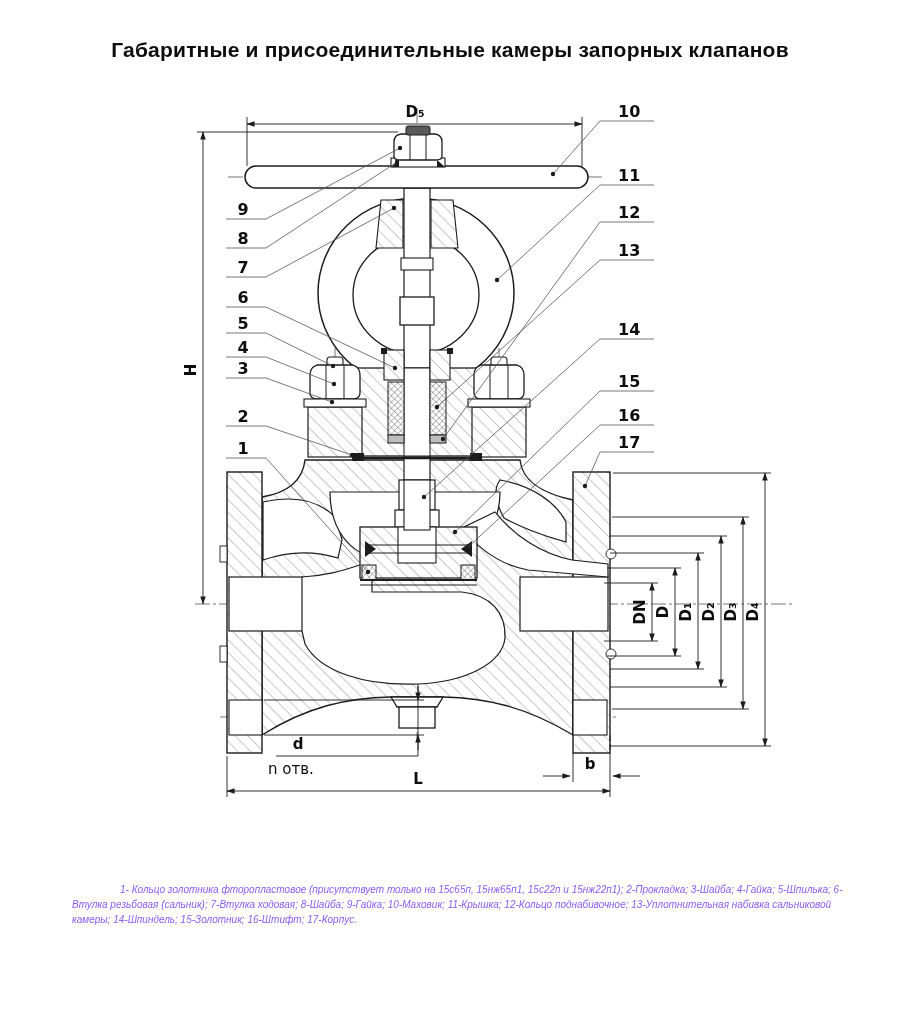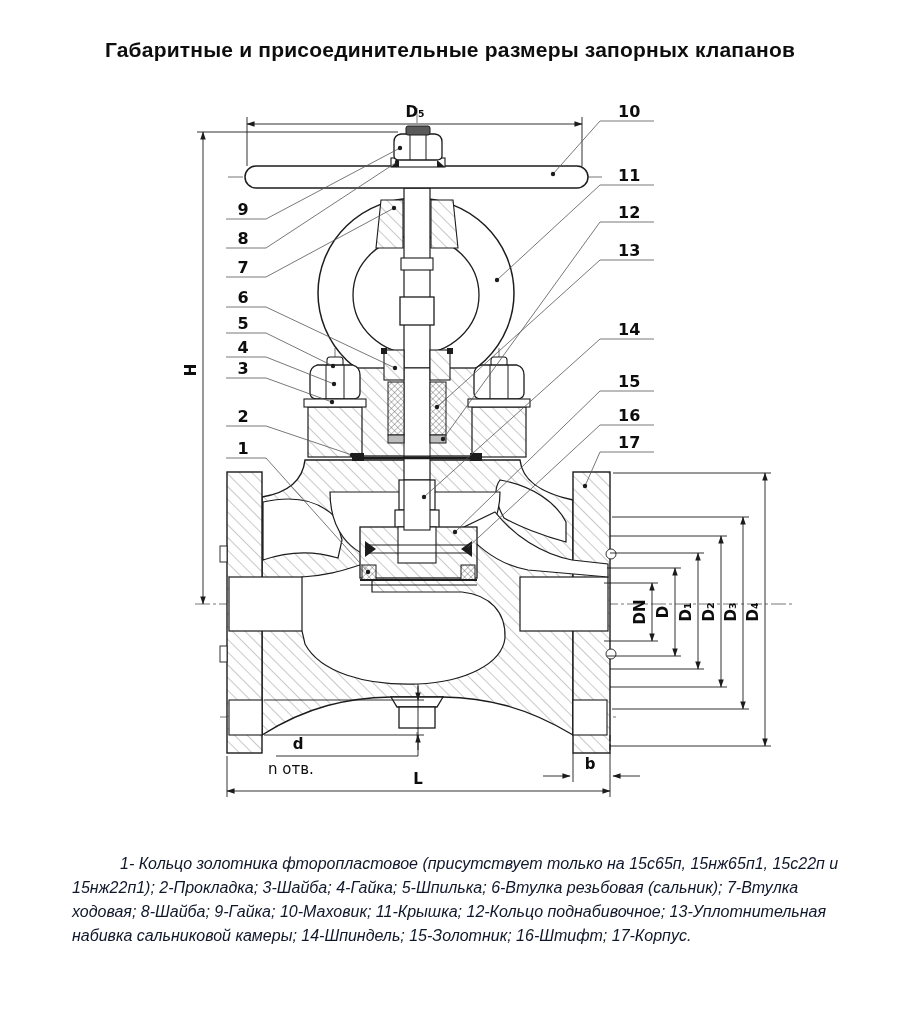--- a/index.html
+++ b/index.html
@@ -1,33 +1,33 @@
 <!DOCTYPE html>
 <html><head>
 <meta charset="utf-8">
 <style>
   html,body{margin:0;padding:0;background:#fff;}
   .page{position:relative;width:900px;height:1009px;background:#fff;overflow:hidden;
         font-family:"Liberation Sans",sans-serif;color:#111;}
   .title{position:absolute;top:38px;left:40px;width:820px;text-align:center;
          font-size:21px;font-weight:bold;letter-spacing:.2px;color:#0d0d0d;}
-  .caption{position:absolute;top:836px;left:72px;width:792px;
-           font-size:16px;font-style:italic;line-height:1.5;color:#0f172a;
+  .caption{position:absolute;top:872px;left:72px;width:792px;
+           font-size:10px;font-style:italic;line-height:1.5;color:#8b5cf6;
            text-indent:48px;}
   svg text{font-family:"DejaVu Sans","Liberation Sans",sans-serif;fill:#0d0d0d;}
   .callout-num{font-size:16px;font-weight:bold;}
   .dim-label{font-size:15px;}
   .dim-label-b{font-size:15px;font-weight:bold;}
 </style>
 </head>
 <body>
 
 <div class="page">
 
-  <div class="title">Габаритные и присоединительные размеры запорных клапанов</div>
+  <div class="title">Габаритные и присоединительные камеры запорных клапанов</div>
 
   <svg style="position:absolute;left:0;top:80px;" width="900" height="770" viewBox="0 0 900 770">
     <defs>
       <pattern id="hat" width="9" height="9" patternUnits="userSpaceOnUse" patternTransform="rotate(45)">
         <rect width="9" height="9" fill="#ffffff"></rect>
         <line x1="0" y1="0" x2="9" y2="0" stroke="#787878" stroke-width="0.8"></line>
       </pattern>
       <pattern id="pak" width="4.5" height="4.5" patternUnits="userSpaceOnUse" patternTransform="rotate(45)">
         <rect width="4.5" height="4.5" fill="#ffffff"></rect>
         <line x1="0" y1="0" x2="4.5" y2="0" stroke="#4a4a4a" stroke-width="0.7"></line>

